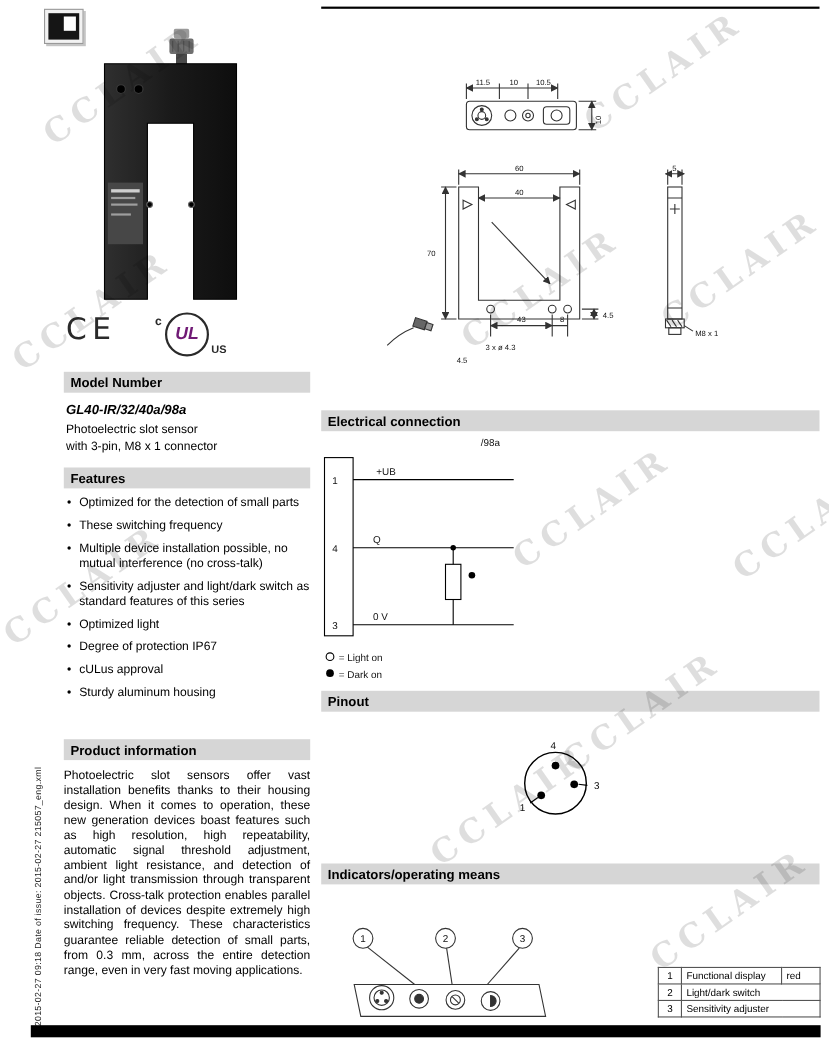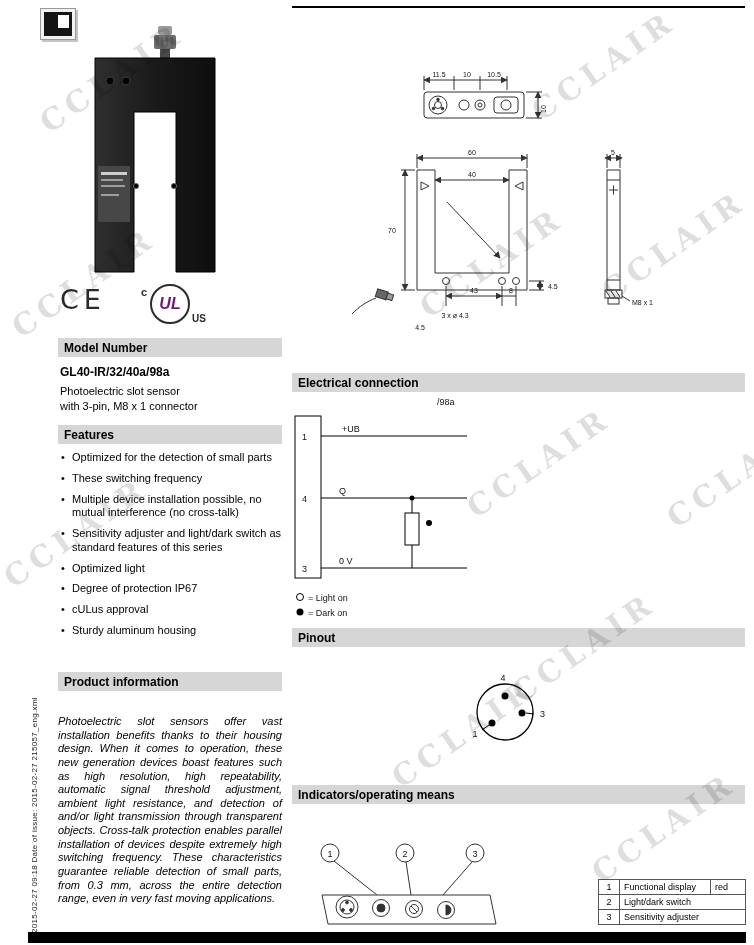--- a/index.html
+++ b/index.html
@@ -5,25 +5,25 @@
   html,body{margin:0;padding:0;background:#fff;}
   .page{position:relative;width:754px;height:945px;background:#fff;overflow:hidden;
         font-family:"Liberation Sans",sans-serif;color:#000;}
   .abs{position:absolute;}
   .watermark{position:absolute;font-family:"DejaVu Serif",serif;font-size:30px;font-weight:bold;
              letter-spacing:6px;color:rgba(0,0,0,0.13);transform:rotate(-35deg);
              white-space:nowrap;pointer-events:none;z-index:5;}
   .section-header{background:#d6d6d6;font-weight:bold;font-size:12px;padding:3px 6px 2px;box-sizing:border-box;}
   .leftcol{width:224px;}
   .rightcol{width:453px;}
-  .model-number{font-weight:bold;font-size:12px;margin:8px 0 5px 2px;}
+  .model-number{font-weight:bold;font-size:12px;margin:8px 0 5px 2px;font-style:italic;}
   .model-desc{font-size:11px;line-height:1.35;margin-left:2px;}
   .feat{position:relative;padding-left:14px;margin-top:7px;font-size:11px;line-height:1.25;}
   .feat::before{content:"•";position:absolute;left:3px;top:0;}
-  .prodtext{font-size:11px;line-height:1.24;text-align:justify;margin:24px 0 0 0;font-style:italic;}
+  .prodtext{font-size:11px;line-height:1.24;text-align:justify;margin:8px 0 0 0;}
   .sidetext{position:absolute;left:30px;top:933px;transform:rotate(-90deg);transform-origin:0 0;
             font-size:8px;color:#222;white-space:nowrap;letter-spacing:0.3px;}
   .footer-bar{position:absolute;left:28px;top:932px;width:718px;height:11px;background:#000;}
   .toprule{position:absolute;left:292px;top:6px;width:453px;height:2px;background:#000;}
   svg text{font-family:"Liberation Sans",sans-serif;fill:#111;}
   .dim{font-size:7px;}
   .lbl{font-size:9px;}
   table.indtab{border-collapse:collapse;font-size:9px;}
   table.indtab td{border:1px solid #555;padding:1px 4px;height:12px;}
   table.indtab td.num{width:12px;text-align:center;}

